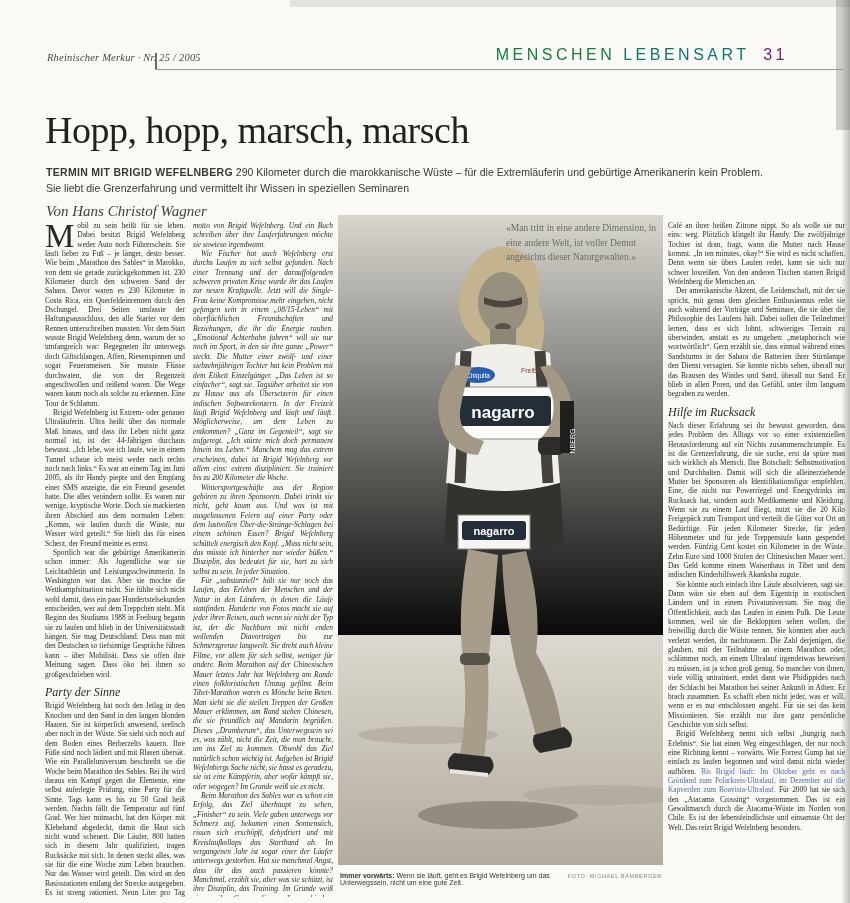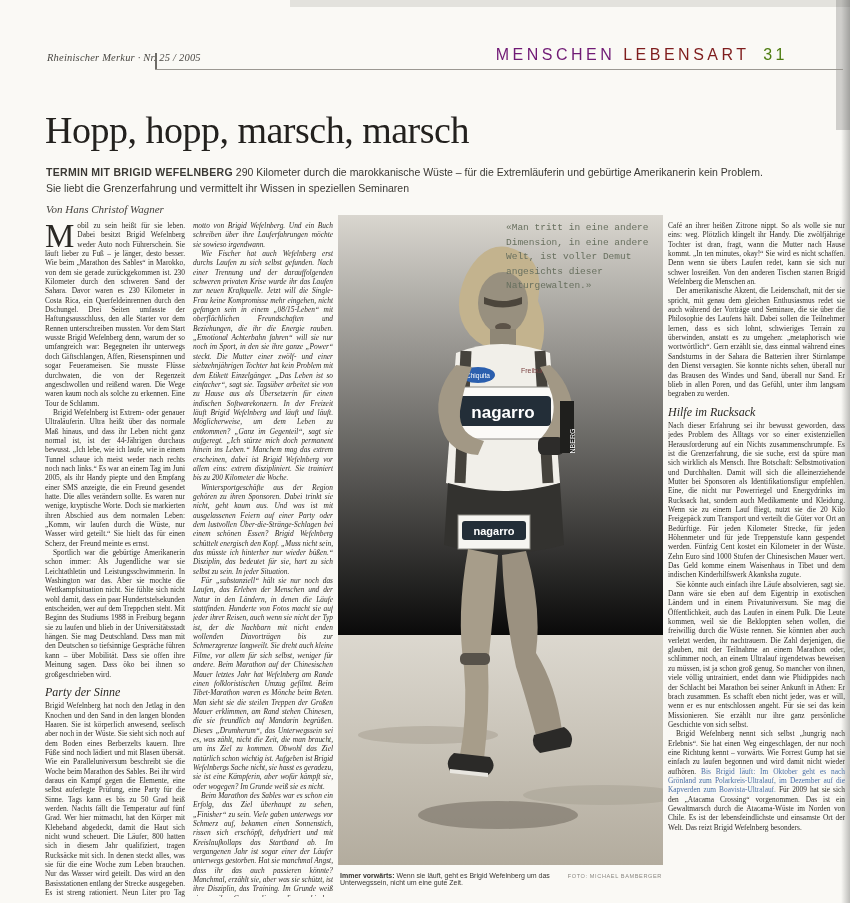--- a/index.html
+++ b/index.html
@@ -10,48 +10,48 @@
   .edge-right{position:absolute;right:0;top:0;width:9px;height:903px;
     background:linear-gradient(to right,rgba(0,0,0,0),rgba(90,90,88,.38));}
   .edge-top{position:absolute;left:290px;top:0;width:560px;height:7px;background:rgba(120,120,116,.18);}
   .corner-blotch{position:absolute;right:0;top:0;width:14px;height:130px;background:rgba(80,80,78,.25);}
 
   
   .masthead{position:absolute;left:47px;top:52px;font-style:italic;font-size:10.5px;color:#4a4843;letter-spacing:.2px;}
   .topline{position:absolute;left:155px;top:69px;width:688px;height:1px;background:#9b9892;}
   .topline-tick{position:absolute;left:155px;top:53px;width:1.5px;height:17px;background:#6e6c67;}
   .section-header{position:absolute;right:62px;top:46px;font-family:"Liberation Sans",sans-serif;font-size:16px;letter-spacing:3.5px;white-space:nowrap;}
-  .section-header .primary{color:#701a75;}
-  .section-header .secondary{color:#7f1d1d;}
-  .section-header .pagenum{color:#4d7c0f;margin-left:6px;}
+  .section-header .primary{color:#15803d;}
+  .section-header .secondary{color:#0f766e;}
+  .section-header .pagenum{color:#701a75;margin-left:6px;}
 
   
   .headline{position:absolute;left:45px;top:108px;margin:0;font-family:"Liberation Serif",serif;
     font-weight:400;font-size:38px;letter-spacing:-.5px;color:#23211e;}
   .deck{position:absolute;left:46px;margin:0;font-family:"Liberation Sans",sans-serif;font-size:10.5px;color:#3b3934;width:800px;}
   .deck1{top:166px;}
   .deck2{top:166px;margin-top:16px;}
   .deck-lead{font-weight:bold;letter-spacing:.3px;}
-  .byline{position:absolute;left:46px;top:203px;font-style:italic;font-size:11px;color:#44423d;}
+  .byline{position:absolute;left:46px;top:203px;font-style:italic;font-size:15px;color:#44423d;}
 
   
   .col{position:absolute;top:221px;height:676px;overflow:hidden;text-align:justify;
     font-size:7.4px;line-height:9.35px;color:#2f2d29;hyphens:auto;-webkit-hyphens:auto;}
   .col1{left:45px;width:140px;}
   .col2{left:193px;width:140px;font-style:italic;}
   .col3{left:668px;width:177px;height:680px;}
   .para{margin:0;}
   .para + .para{text-indent:8px;}
   h3.subhead{margin:9px 0 4px 0;font-style:italic;font-weight:400;font-size:12px;color:#2c2a26;}
   .dropcap{float:left;font-size:33px;line-height:26px;padding:2px 3px 0 0;color:#2a2824;font-family:"Liberation Serif",serif;}
   .ink{color:#4a6fa5;}
 
   
   .photo{position:absolute;left:338px;top:215px;width:325px;height:650px;background:#e3e0d9;overflow:hidden;}
-  .pullquote{position:absolute;left:168px;top:6px;width:152px;font-family:Liberation Mono, monospace;
+  .pullquote{position:absolute;left:168px;top:6px;width:152px;font-family:Liberation Serif, serif;
     font-size:9.5px;line-height:14.5px;color:#68705f;}
   .pullquote .attr{display:block;margin-top:1px;}
 
   
   .caption{position:absolute;left:340px;top:872px;width:322px;font-family:"Liberation Sans",sans-serif;
     font-size:7px;color:#393733;display:flex;justify-content:space-between;align-items:flex-start;}
   .caption .lead{font-weight:bold;}
   .caption .credit{color:#8a8882;font-size:5.6px;letter-spacing:.6px;white-space:nowrap;margin-left:8px;padding-top:1px;}
 </style>
 </head>

